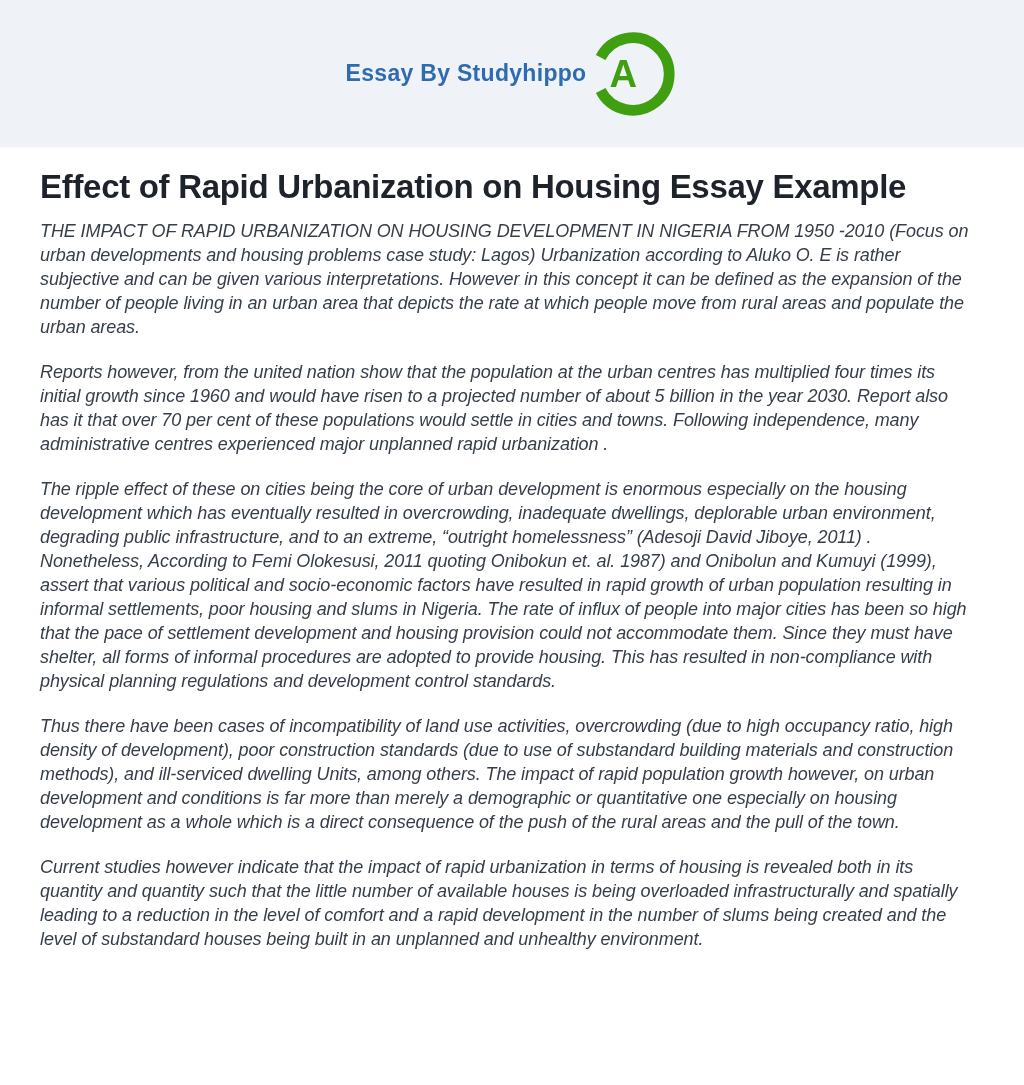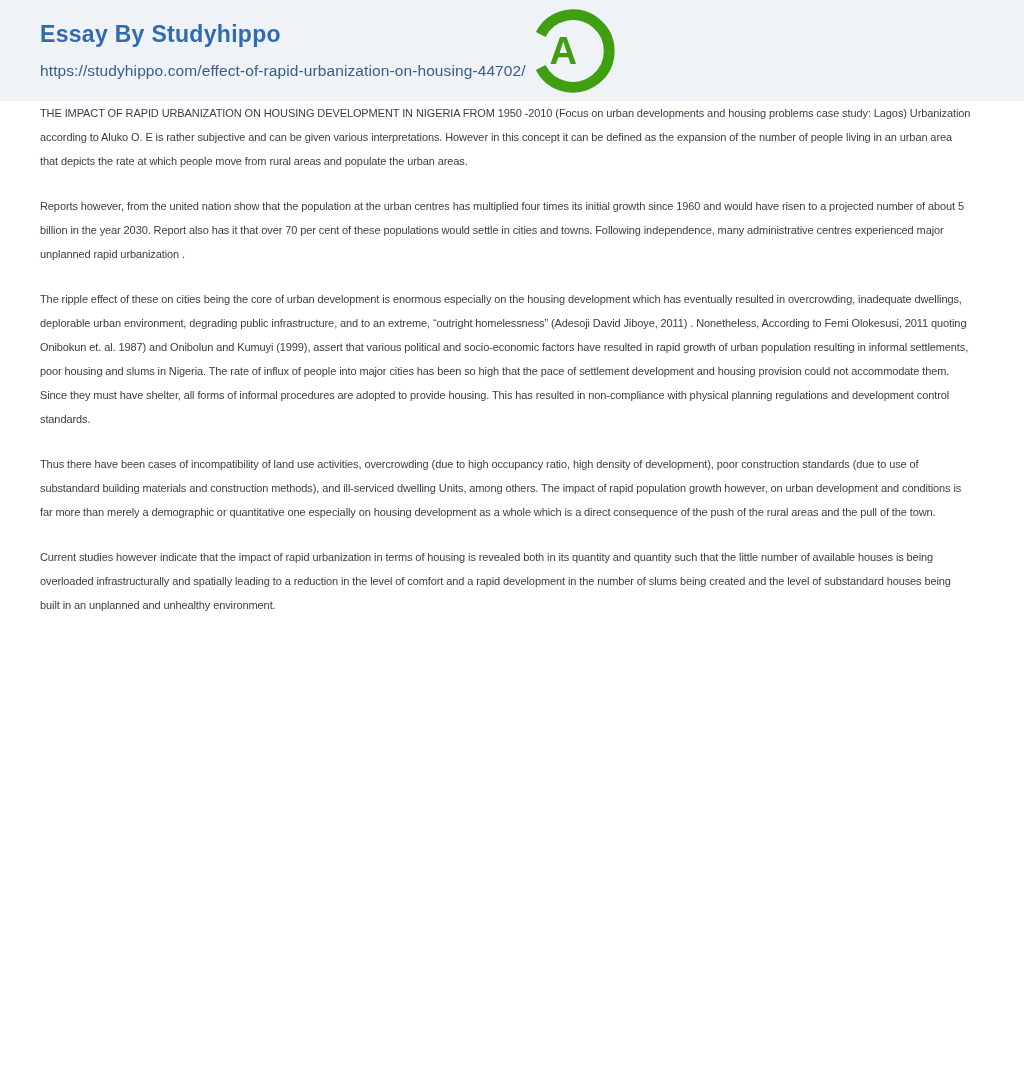--- a/index.html
+++ b/index.html
@@ -6,25 +6,25 @@
   html, body {
     margin: 0;
     padding: 0;
     width: 1024px;
     height: 1085px;
     overflow: hidden;
     background: #ffffff;
     font-family: "Liberation Sans", sans-serif;
   }
   .header {
-    height: 101px;
+    height: 147px;
     background: #eff3f7;
     display: flex;
     align-items: center;
-    justify-content: flex-start;
+    justify-content: center;
     padding: 0 38px 0 40px;
   }
   .brand {
     color: #2e6bb1;
     font-size: 23px;
     font-weight: 700;
     letter-spacing: 0.3px;
   }
   .source-url {
     display: block;
@@ -49,40 +49,41 @@
     color: #1d222b;
     font-size: 33px;
     line-height: 38px;
     font-weight: 700;
     letter-spacing: -0.3px;
   }
   p.essay-paragraph {
     margin: 0 13px 21px 0;
     max-width: 944px;
     color: #363e49;
-    font-size: 11px;
+    font-size: 18px;
     line-height: 24px;
     letter-spacing: -0.1px;
+    font-style: italic;
   }
 </style>
 </head>
 <body>
 
 <header class="header">
   <div class="header-text">
     <div class="brand">Essay By Studyhippo</div>
-    <a class="source-url">https://studyhippo.com/effect-of-rapid-urbanization-on-housing-44702/</a>
   </div>
   <div class="logo-box">
     <svg viewBox="0 0 96 96" width="94" height="94" aria-hidden="true">
       <path d="M 15 31.2 A 37 37 0 1 1 15 64.8" fill="none" stroke="#3f9f11" stroke-width="11" stroke-linecap="butt"></path>
       <text x="38" y="61" text-anchor="middle" font-family="Liberation Sans, sans-serif" font-size="39" font-weight="600" fill="#3f9f11">A</text>
     </svg>
   </div>
 </header>
 
 <main>
+  <h1 class="page-title">Effect of Rapid Urbanization on Housing Essay Example</h1>
   <p class="essay-paragraph">THE IMPACT OF RAPID URBANIZATION ON HOUSING DEVELOPMENT IN NIGERIA FROM 1950 -2010 (Focus on urban developments and housing problems case study: Lagos) Urbanization according to Aluko O. E is rather subjective and can be given various interpretations. However in this concept it can be defined as the expansion of the number of people living in an urban area that depicts the rate at which people move from rural areas and populate the urban areas.</p>
   <p class="essay-paragraph">Reports however, from the united nation show that the population at the urban centres has multiplied four times its initial growth since 1960 and would have risen to a projected number of about 5 billion in the year 2030. Report also has it that over 70 per cent of these populations would settle in cities and towns. Following independence, many administrative centres experienced major unplanned rapid urbanization .</p>
   <p class="essay-paragraph">The ripple effect of these on cities being the core of urban development is enormous especially on the housing development which has eventually resulted in overcrowding, inadequate dwellings, deplorable urban environment, degrading public infrastructure, and to an extreme, “outright homelessness” (Adesoji David Jiboye, 2011) . Nonetheless, According to Femi Olokesusi, 2011 quoting Onibokun et. al. 1987) and Onibolun and Kumuyi (1999), assert that various political and socio-economic factors have resulted in rapid growth of urban population resulting in informal settlements, poor housing and slums in Nigeria. The rate of influx of people into major cities has been so high that the pace of settlement development and housing provision could not accommodate them. Since they must have shelter, all forms of informal procedures are adopted to provide housing. This has resulted in non-compliance with physical planning regulations and development control standards.</p>
   <p class="essay-paragraph">Thus there have been cases of incompatibility of land use activities, overcrowding (due to high occupancy ratio, high density of development), poor construction standards (due to use of substandard building materials and construction methods), and ill-serviced dwelling Units, among others. The impact of rapid population growth however, on urban development and conditions is far more than merely a demographic or quantitative one especially on housing development as a whole which is a direct consequence of the push of the rural areas and the pull of the town.</p>
   <p class="essay-paragraph">Current studies however indicate that the impact of rapid urbanization in terms of housing is revealed both in its quantity and quantity such that the little number of available houses is being overloaded infrastructurally and spatially leading to a reduction in the level of comfort and a rapid development in the number of slums being created and the level of substandard houses being built in an unplanned and unhealthy environment.</p>
 </main>
 
 </body></html>

